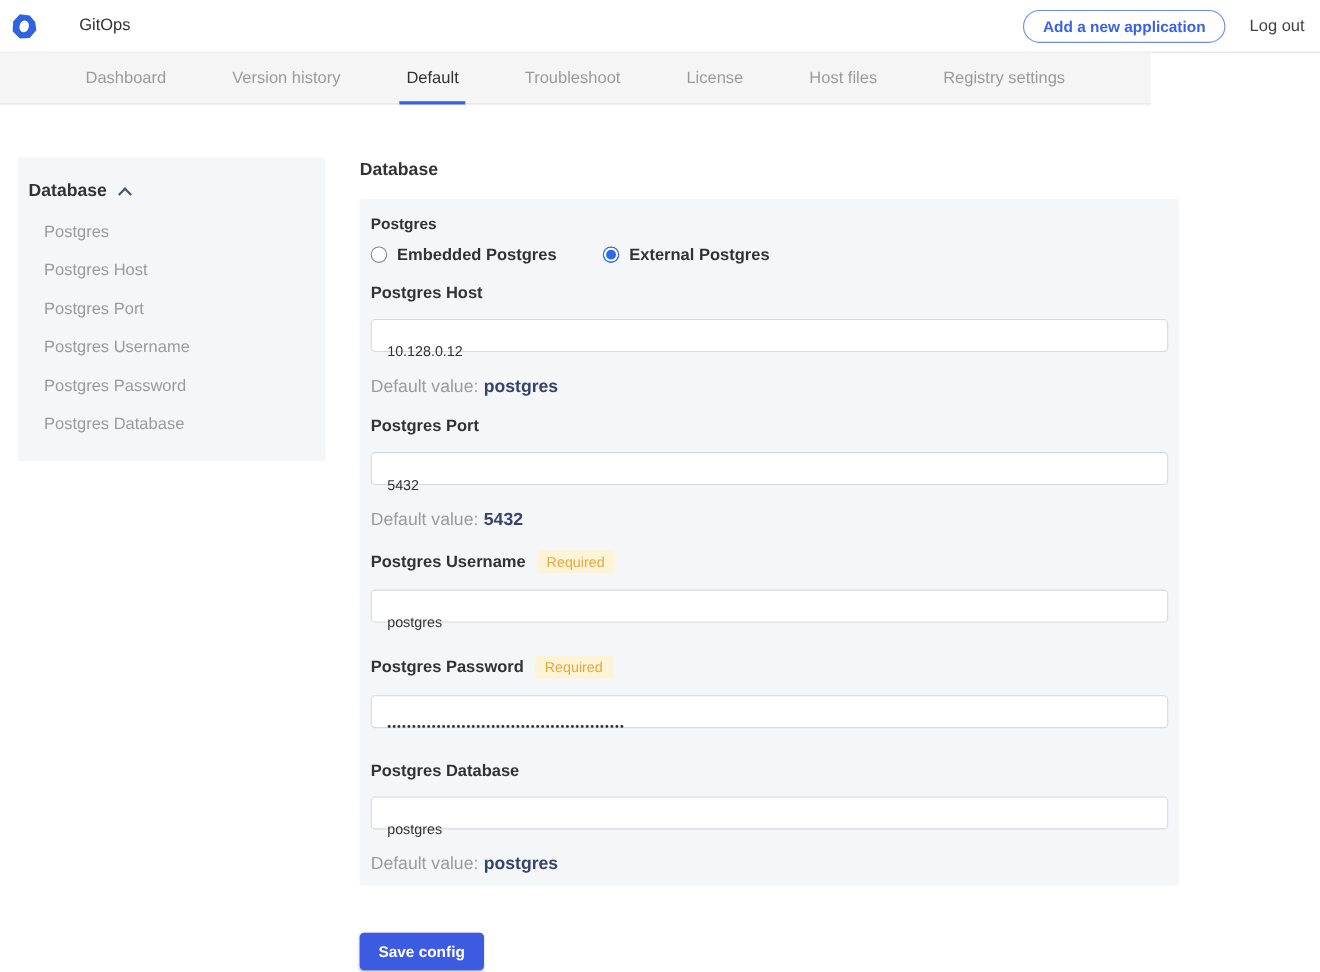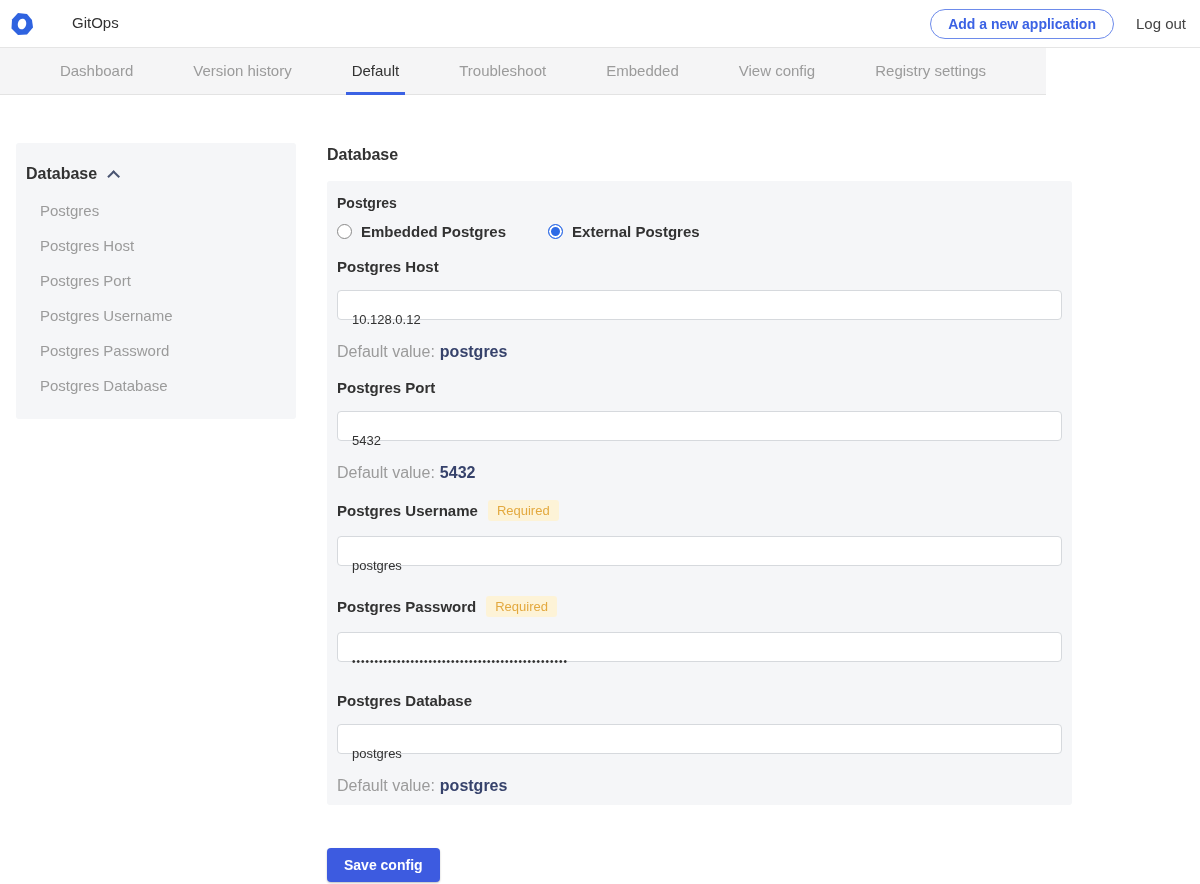--- a/index.html
+++ b/index.html
@@ -89,24 +89,24 @@
     <div class="stab">
       <span>Version history</span>
     </div>
     <div class="stab active">
       <span>Default</span>
     </div>
     <div class="stab">
       <span>Troubleshoot</span>
     </div>
     <div class="stab">
-      <span>Embedded</span>
-    </div>
-    <div class="stab">
-      <span>View config</span>
+      <span>License</span>
+    </div>
+    <div class="stab">
+      <span>Host files</span>
     </div>
     <div class="stab">
       <span>Registry settings</span>
     </div>
   </nav>
 
 <aside class="sidebar">
   <div class="sidebar-group">
     <span>Database</span>
     <span class="chev"></span>

